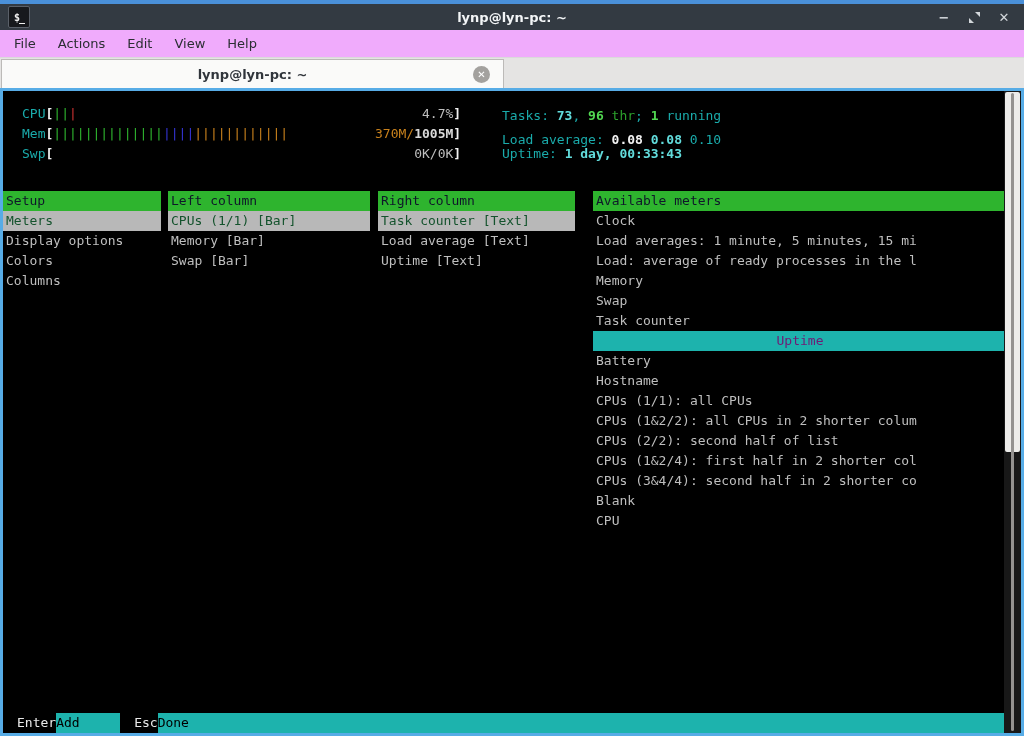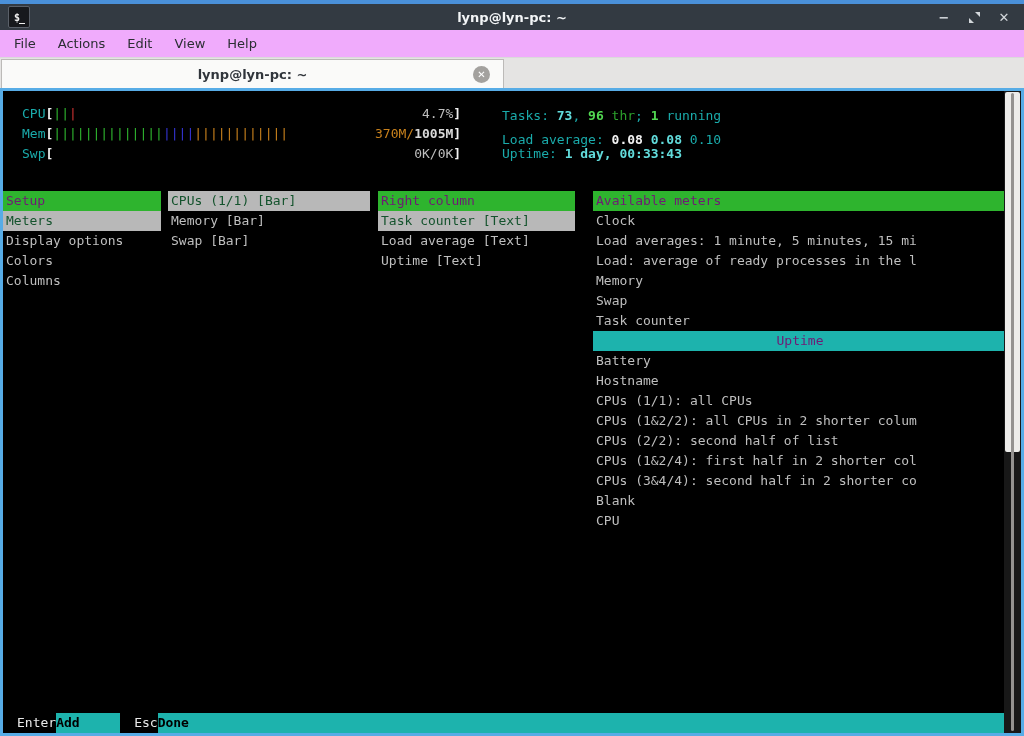--- a/index.html
+++ b/index.html
@@ -43,28 +43,28 @@
   .c-lgrayb{color:#d9d9d9;font-weight:bold;}
   .bracket{color:var(--white);font-weight:bold;}
 
   
   .panel{position:absolute;top:100px;}
   .panel-setup{left:0;width:158px;}
   .panel-left{left:165px;width:202px;}
   .panel-right{left:375px;width:197px;}
   .panel-avail{left:590px;right:0;}
   .prow{height:20px;padding-left:3px;white-space:pre;overflow:hidden;}
-  .hdr{background:var(--header_green);color:#701a75;}
+  .hdr{background:var(--header_green);color:#0f172a;}
   .sel-gray{background:var(--sel_gray);color:#14532d;}
   .sel-cyan{background:var(--sel_cyan);color:#701a75;text-align:center;}
 
   
   .fnbar{position:absolute;left:0;right:0;bottom:0;height:20px;display:flex;white-space:pre;}
   .fkey{color:#eaeaea;padding-left:14px;}
-  .flabel{background:var(--sel_cyan);color:#000;font-weight:bold;}
+  .flabel{background:var(--sel_cyan);color:#000;}
   .flabel.fixed{width:64px;}
   .flabel.grow{flex:1;}
 
   
   .scrollbar{position:absolute;right:0;top:0;bottom:0;width:17px;background:#181818;}
   .sb-thumb{position:absolute;left:1px;top:1px;width:15px;height:360px;background:#edecea;border-radius:2px;}
   .sb-line{position:absolute;left:7px;top:2px;bottom:2px;width:3px;background:#949290;border-radius:2px;}
 
   svg.restore{display:block;}
 </style>
@@ -122,20 +122,21 @@
 
       <div class="panel panel-setup">
         <div class="prow hdr">Setup</div>
         <div class="prow sel-gray">Meters</div>
         <div class="prow">Display options</div>
         <div class="prow">Colors</div>
         <div class="prow">Columns</div>
       </div>
 
       <div class="panel panel-left">
+        <div class="prow hdr">Left column</div>
         <div class="prow sel-gray">CPUs (1/1) [Bar]</div>
         <div class="prow">Memory [Bar]</div>
         <div class="prow">Swap [Bar]</div>
       </div>
 
       <div class="panel panel-right">
         <div class="prow hdr">Right column</div>
         <div class="prow sel-gray">Task counter [Text]</div>
         <div class="prow">Load average [Text]</div>
         <div class="prow">Uptime [Text]</div>

